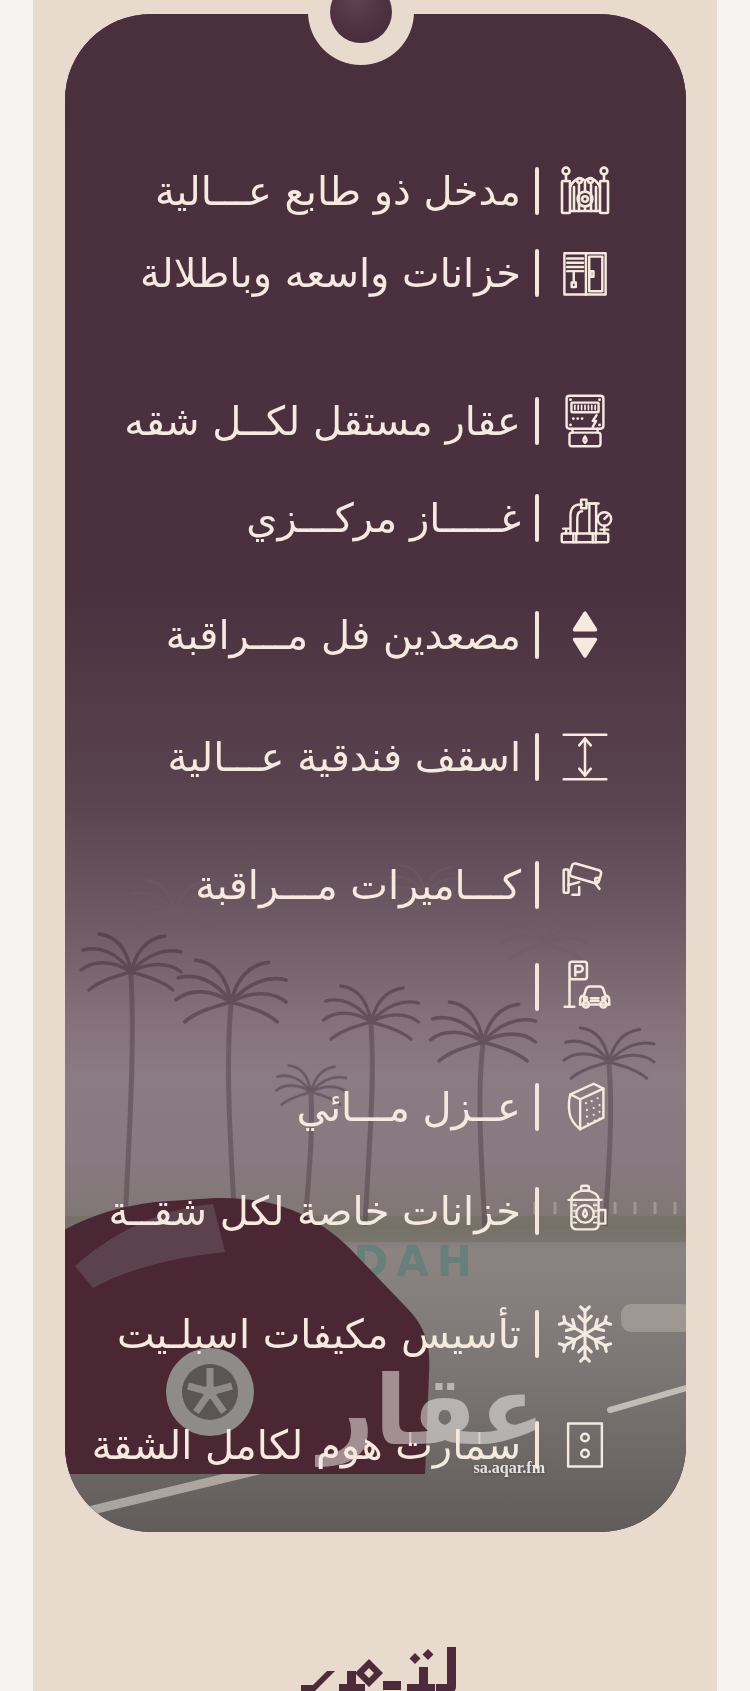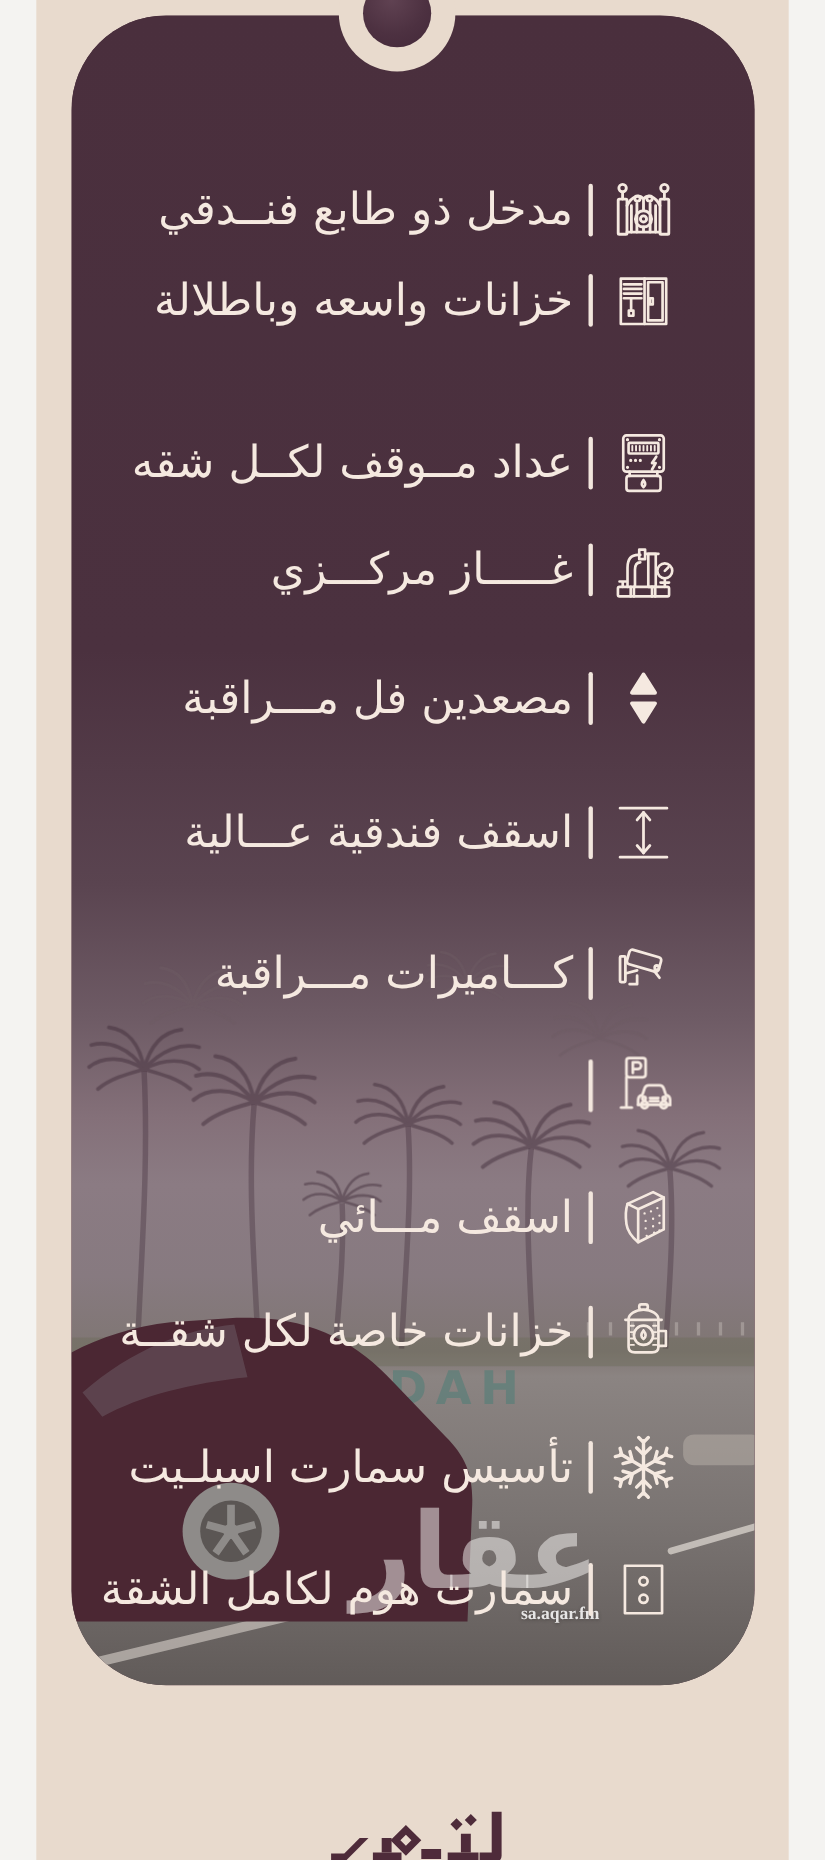--- a/index.html
+++ b/index.html
@@ -124,21 +124,21 @@
         </g>
       </g>
     </svg>
 
     <div class="wm">
       <div class="wm-logo">عقار</div>
       <div class="wm-url">sa.aqar.fm</div>
     </div>
 
     <div class="row" style="top:144px">
-      <div class="txt">مدخل ذو طابع فنــدقي</div>
+      <div class="txt">مدخل ذو طابع عـــالية</div>
       <div class="bar"></div>
       <div class="ico">
         <svg width="64" height="64" viewBox="0 0 64 64" fill="none" stroke="#f5e9e0" stroke-width="2.6" stroke-linecap="round" stroke-linejoin="round">
           <rect x="9" y="22" width="8" height="32" rx="1"></rect>
             <rect x="47" y="22" width="8" height="32" rx="1"></rect>
           <circle cx="13" cy="12" r="3.4"></circle>
             <circle cx="51" cy="12" r="3.4"></circle>
           <path d="M13,15.5 V22 M51,15.5 V22"></path>
           <path d="M17,28 C22,18 29,18 32,22 C35,18 42,18 47,28"></path>
           <circle cx="26.5" cy="21.5" r="2.4"></circle>
@@ -161,21 +161,21 @@
           <rect x="36.5" y="14.5" width="14" height="37"></rect>
           <rect x="38" y="30" width="3" height="6"></rect>
           <path d="M13,16.5 h17 M13,21 h17 M13,25.5 h17 M13,30 h17"></path>
           <path d="M20,30 V42"></path>
             <rect x="17.8" y="42" width="4.4" height="5"></rect>
         </svg>
       </div>
     </div>
 
     <div class="row" style="top:374px">
-      <div class="txt">عداد مــوقف لكــل شقه</div>
+      <div class="txt">عقار مستقل لكــل شقه</div>
       <div class="bar"></div>
       <div class="ico">
         <svg width="62" height="62" viewBox="0 0 64 64" fill="none" stroke="#f5e9e0" stroke-width="2.5" stroke-linecap="round" stroke-linejoin="round">
           <rect x="13" y="6" width="38" height="34" rx="3"></rect>
           <path d="M17,10 h.01 M47,10 h.01 M17,36 h.01 M47,36 h.01" stroke-width="3"></path>
           <rect x="18" y="13" width="28" height="10" rx="1"></rect>
           <path d="M21.5,15.8 v4.4 M25,15.8 v4.4 M28.5,15.8 v4.4 M32,15.8 v4.4 M35.5,15.8 v4.4 M39,15.8 v4.4 M42.5,15.8 v4.4" stroke-width="1.8"></path>
           <path d="M20,29.5 h.01 M24.5,29.5 h.01 M29,29.5 h.01" stroke-width="3"></path>
           <path d="M44,26 l-4,6 h3.4 l-3.4,6"></path>
           <path d="M19,40 v4 M45,40 v4"></path>
@@ -256,21 +256,21 @@
           <circle cx="33" cy="50" r="3.2"></circle>
             <circle cx="51" cy="50" r="3.2"></circle>
           <circle cx="32.5" cy="44" r="1.6"></circle>
             <circle cx="51.5" cy="44" r="1.6"></circle>
           <path d="M38,43.5 h8 M38,46.5 h8"></path>
         </svg>
       </div>
     </div>
 
     <div class="row" style="top:1060px">
-      <div class="txt">اسقف مـــائي</div>
+      <div class="txt">عــزل مـــائي</div>
       <div class="bar"></div>
       <div class="ico">
         <svg width="62" height="62" viewBox="0 0 64 64" fill="none" stroke="#f5e9e0" stroke-width="2.5" stroke-linecap="round" stroke-linejoin="round">
           <path d="M17,19 L41,8 L51,13 L51,43 L27,55 C21,50 17,45 16,38 C15,31 15,25 17,19 Z"></path>
           <path d="M17,19 L27,24 L51,13"></path>
           <path d="M27,24 L27,55"></path>
           <path d="M33,28 h.01 M39,26 h.01 M45,23 h.01 M34,35 h.01 M41,33 h.01 M47,30 h.01 M34,42 h.01 M41,40 h.01 M47,37 h.01 M35,49 h.01 M42,46 h.01 M47,44 h.01" stroke-width="2.2"></path>
         </svg>
       </div>
     </div>
@@ -286,21 +286,21 @@
           <path d="M18,20.5 V46 q0,5 6,5 h16 q6,0 6,-5 V20.5"></path>
           <path d="M20,26 h3 M20,32 h3 M20,38 h3 M20,44 h3 M41,26 h3 M41,32 h3 M41,38 h3 M41,44 h3" stroke-width="1.8"></path>
           <circle cx="32" cy="35" r="9"></circle>
           <path d="M32,30.5 q4,5 0,8 q-4,-3 0,-8"></path>
           <path d="M46,31 h7 v14 h-7"></path>
         </svg>
       </div>
     </div>
 
     <div class="row" style="top:1287px">
-      <div class="txt">تأسيس سمارت اسبلـيت</div>
+      <div class="txt">تأسيس مكيفات اسبلـيت</div>
       <div class="bar"></div>
       <div class="ico">
         <svg width="62" height="62" viewBox="0 0 64 64" fill="none" stroke="#f5e9e0" stroke-width="3.2" stroke-linecap="round" stroke-linejoin="round">
           <defs>
             <g id="spoke">
               <path d="M32,32 V7"></path>
               <path d="M25.5,13.5 L32,20 L38.5,13.5"></path>
               <path d="M27.5,4 L32,8.5 L36.5,4"></path>
             </g>
           </defs>

